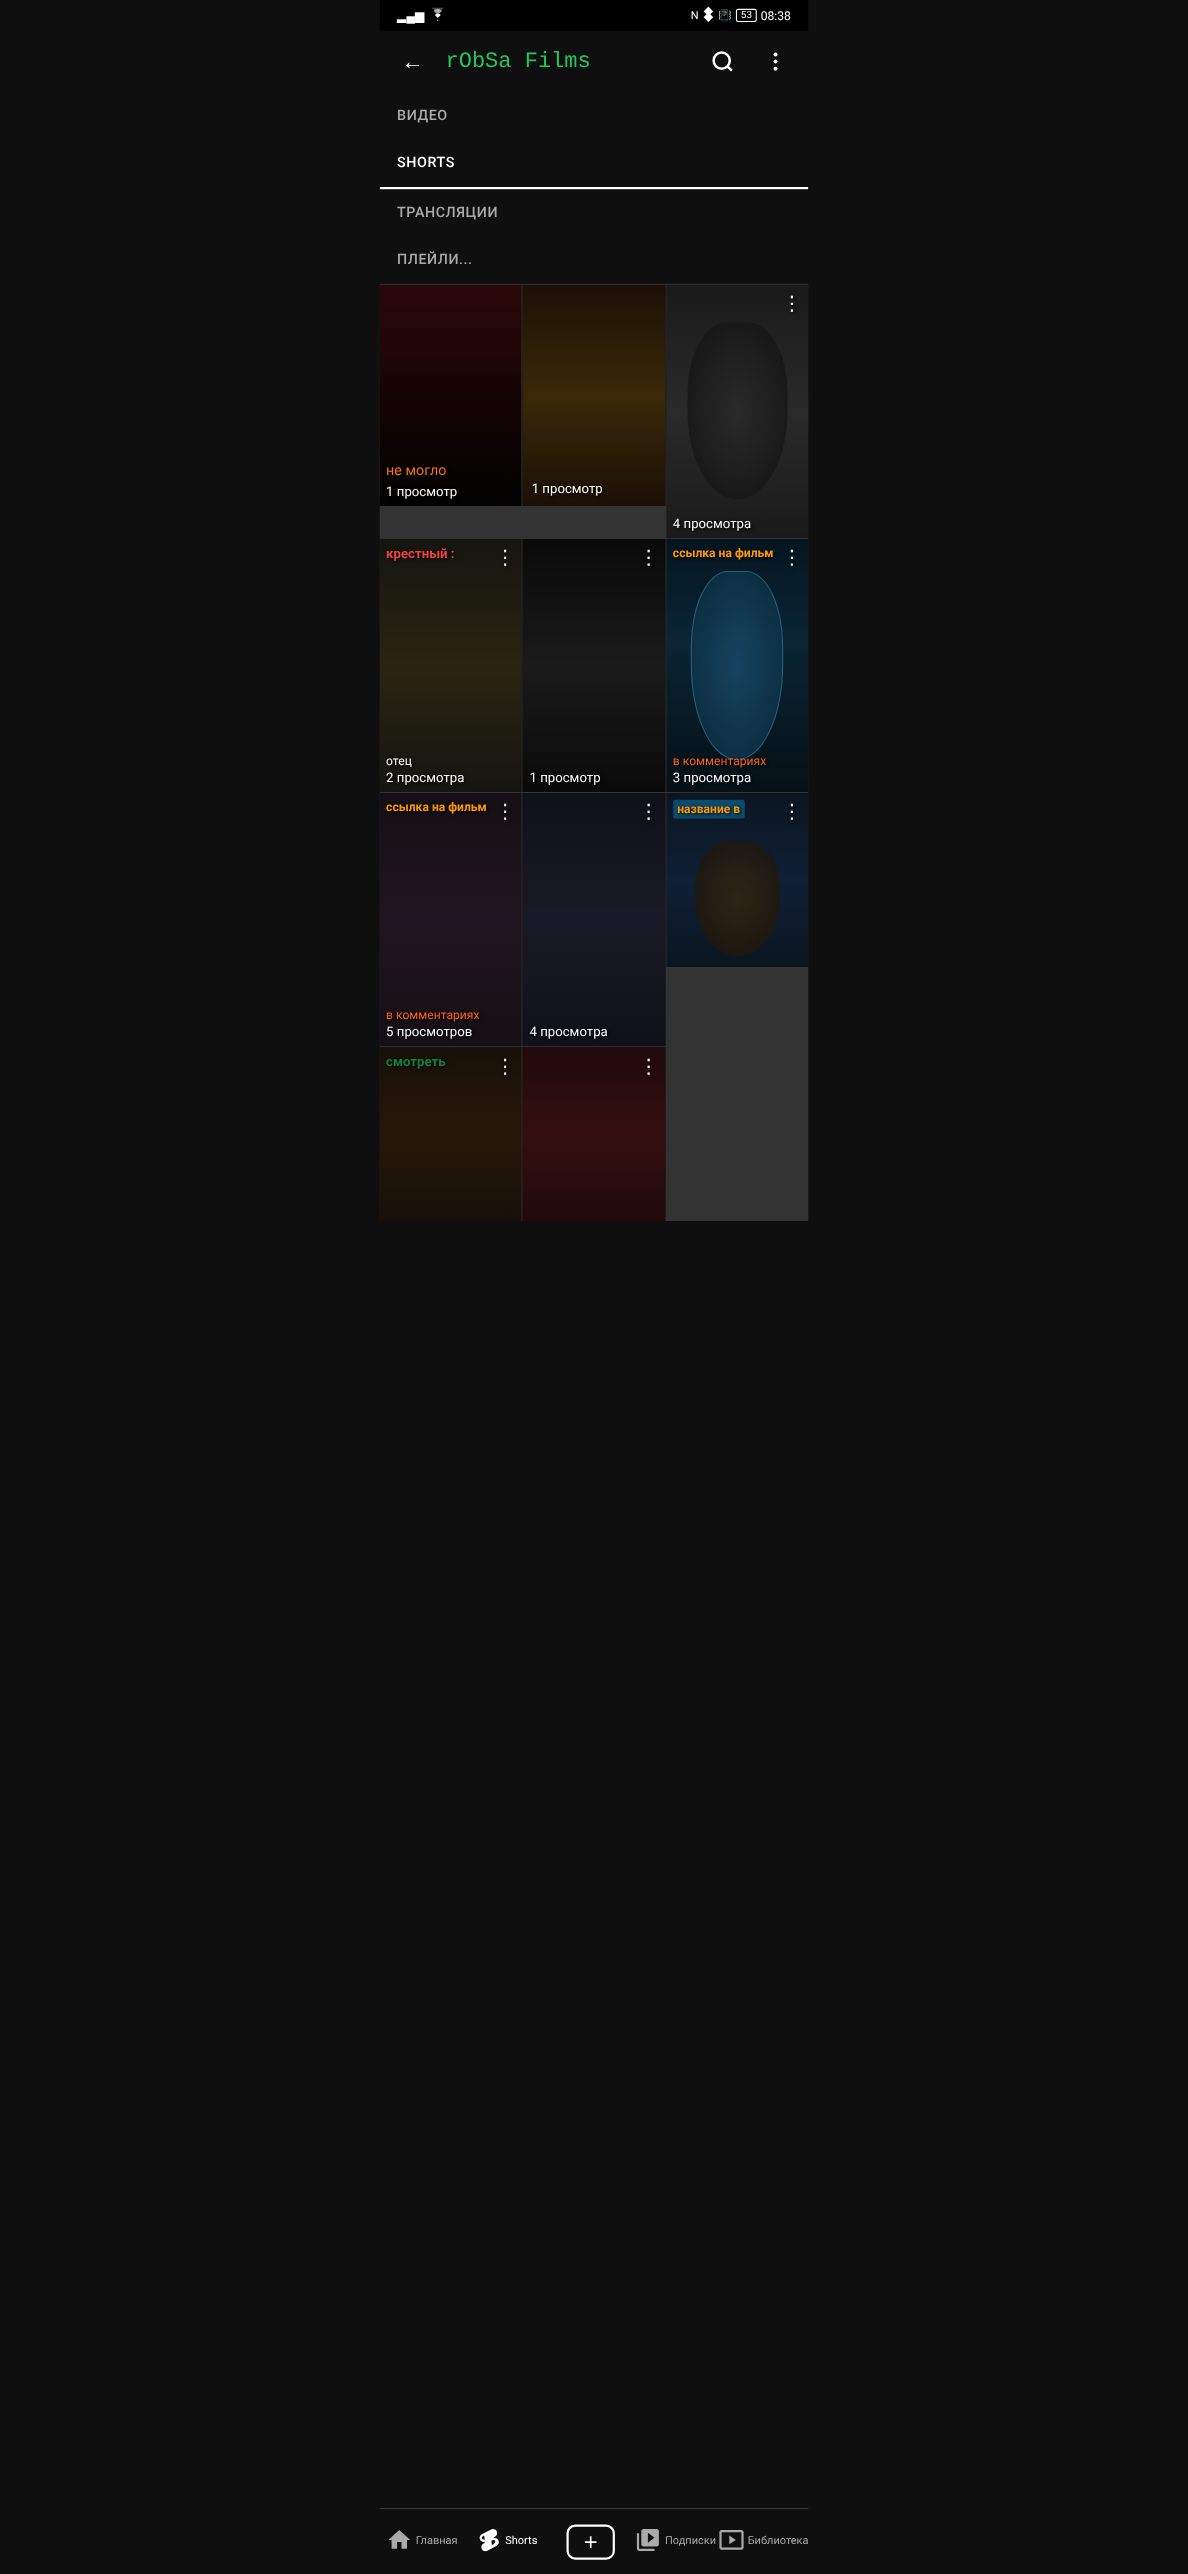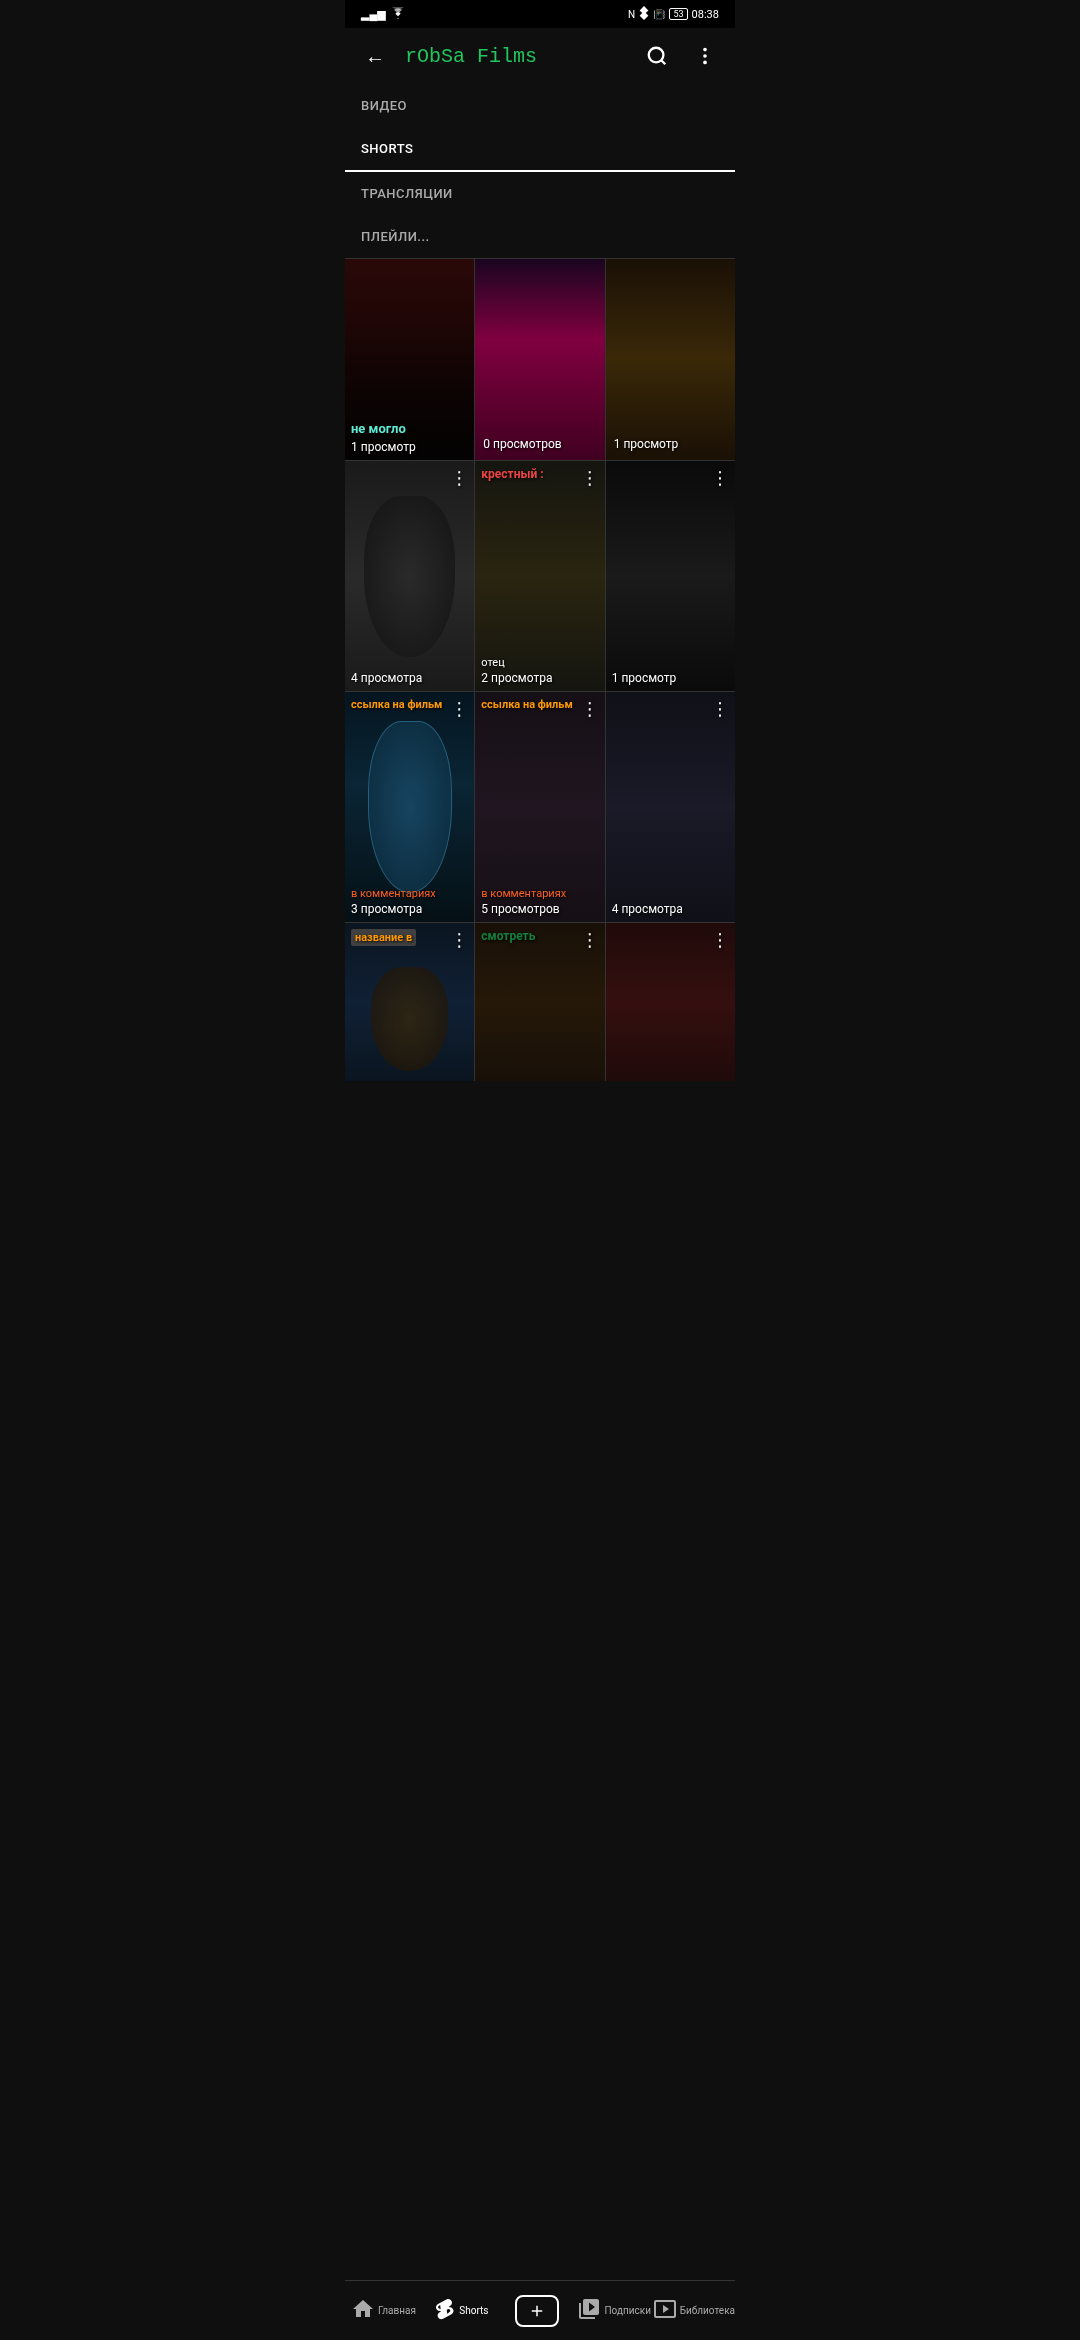--- a/index.html
+++ b/index.html
@@ -205,32 +205,26 @@
   <div class="tab">ПЛЕЙЛИ...</div>
 </div>
 
 <div class="video-grid">
 
   <div class="video-item" style="aspect-ratio: 9/14;">
     <div class="thumb-scene-1" style="width:100%;height:100%;position:absolute;inset:0;"></div>
     <div style="position:absolute;inset:0;background:linear-gradient(180deg,transparent 30%,rgba(0,0,0,0.7) 100%)"></div>
     <div class="video-overlay" style="justify-content:flex-end;">
       <div class="video-bottom">
-        <span style="font-size:13px;font-weight:700;color:#5eead4;text-shadow:1px 1px 3px #000;margin-bottom:4px;">не могло</span>
+        <span style="font-size:13px;font-weight:400;color:#f97316;text-shadow:1px 1px 3px #000;margin-bottom:4px;">не могло</span>
         <span style="font-size:12px;color:#fff;text-shadow:1px 1px 3px #000;">1 просмотр</span>
       </div>
     </div>
   </div>
 
-  <div class="video-item" style="aspect-ratio: 9/14;">
-    <div style="position:absolute;inset:0;background:linear-gradient(180deg,#1a0520 0%,#800040 40%,#400020 100%)"></div>
-    <div style="position:absolute;bottom:0;left:0;right:0;padding:8px;">
-      <span style="font-size:12px;color:#fff;text-shadow:1px 1px 3px #000;">0 просмотров</span>
-    </div>
-  </div>
 
   <div class="video-item" style="aspect-ratio: 9/14;">
     <div style="position:absolute;inset:0;background:linear-gradient(180deg,#1a1005 0%,#3a2808 50%,#1a1005 100%)"></div>
     <div style="position:absolute;bottom:0;left:0;right:0;padding:8px;">
       <span style="font-size:12px;color:#fff;text-shadow:1px 1px 3px #000;">1 просмотр</span>
     </div>
   </div>
 
   <div class="video-item">
     <div style="position:absolute;inset:0;background:linear-gradient(180deg,#1a1a1a 0%,#2a2a2a 50%,#1a1a1a 100%)"></div>
@@ -323,21 +317,21 @@
     </div>
   </div>
 
   <div class="video-item" style="aspect-ratio:9/11;">
     <div style="position:absolute;inset:0;background:linear-gradient(180deg,#0a1520 0%,#102035 50%,#0a1520 100%)"></div>
     <div style="position:absolute;inset:0;display:flex;align-items:flex-end;justify-content:center;padding-bottom:10px;">
       <div style="width:60%;height:70%;background:radial-gradient(ellipse,#3a2808,#1a1005);border-radius:40% 40% 50% 50%;opacity:0.7;"></div>
     </div>
     <div class="video-overlay">
       <div class="video-top">
-        <span style="font-size:11px;font-weight:700;color:#f90;text-shadow:1px 1px 3px #000;background:#404040;padding:2px 4px;border-radius:2px;">название в</span>
+        <span style="font-size:11px;font-weight:700;color:#f90;text-shadow:1px 1px 3px #000;background:#0c4a6e;padding:2px 4px;border-radius:2px;">название в</span>
         <span style="color:#fff;font-size:18px;text-shadow:1px 1px 3px #000;">⋮</span>
       </div>
     </div>
   </div>
 
   <div class="video-item" style="aspect-ratio:9/11;">
     <div style="position:absolute;inset:0;background:linear-gradient(180deg,#181008 0%,#251808 50%,#181008 100%)"></div>
     <div class="video-overlay">
       <div class="video-top">
         <span style="font-size:12px;font-weight:700;color:#15803d;text-shadow:1px 1px 3px #000;">смотреть</span>

